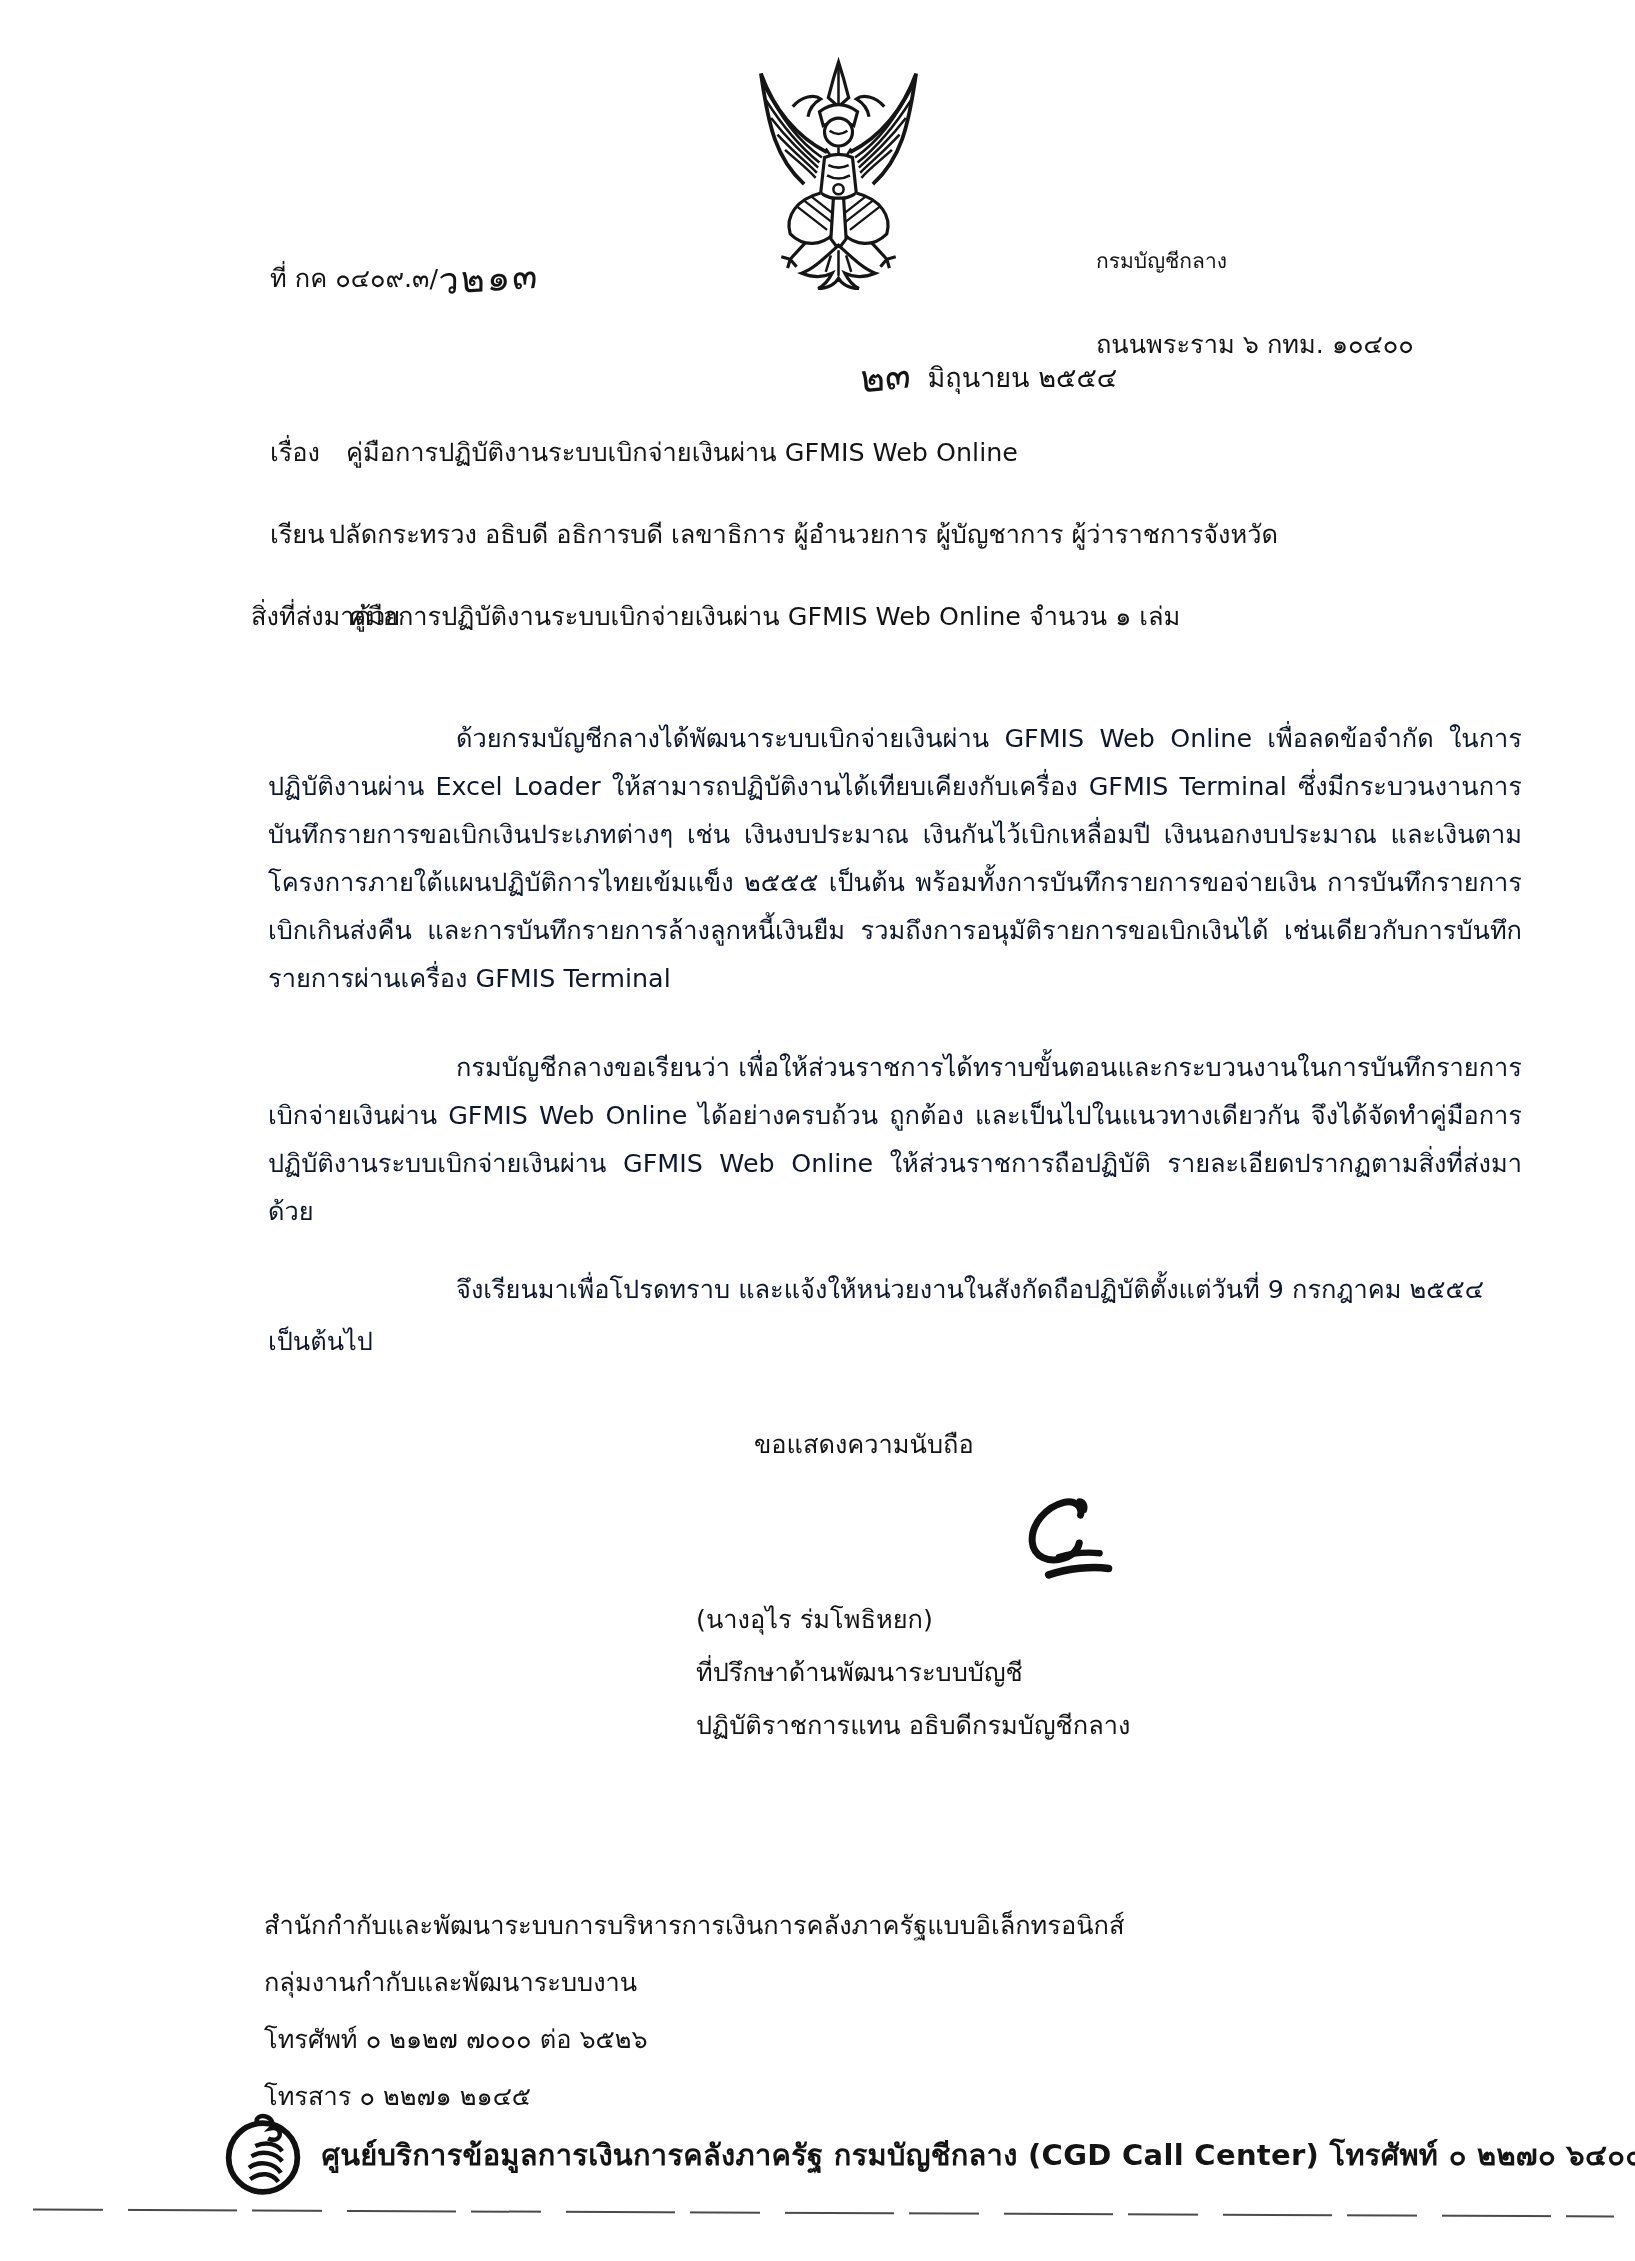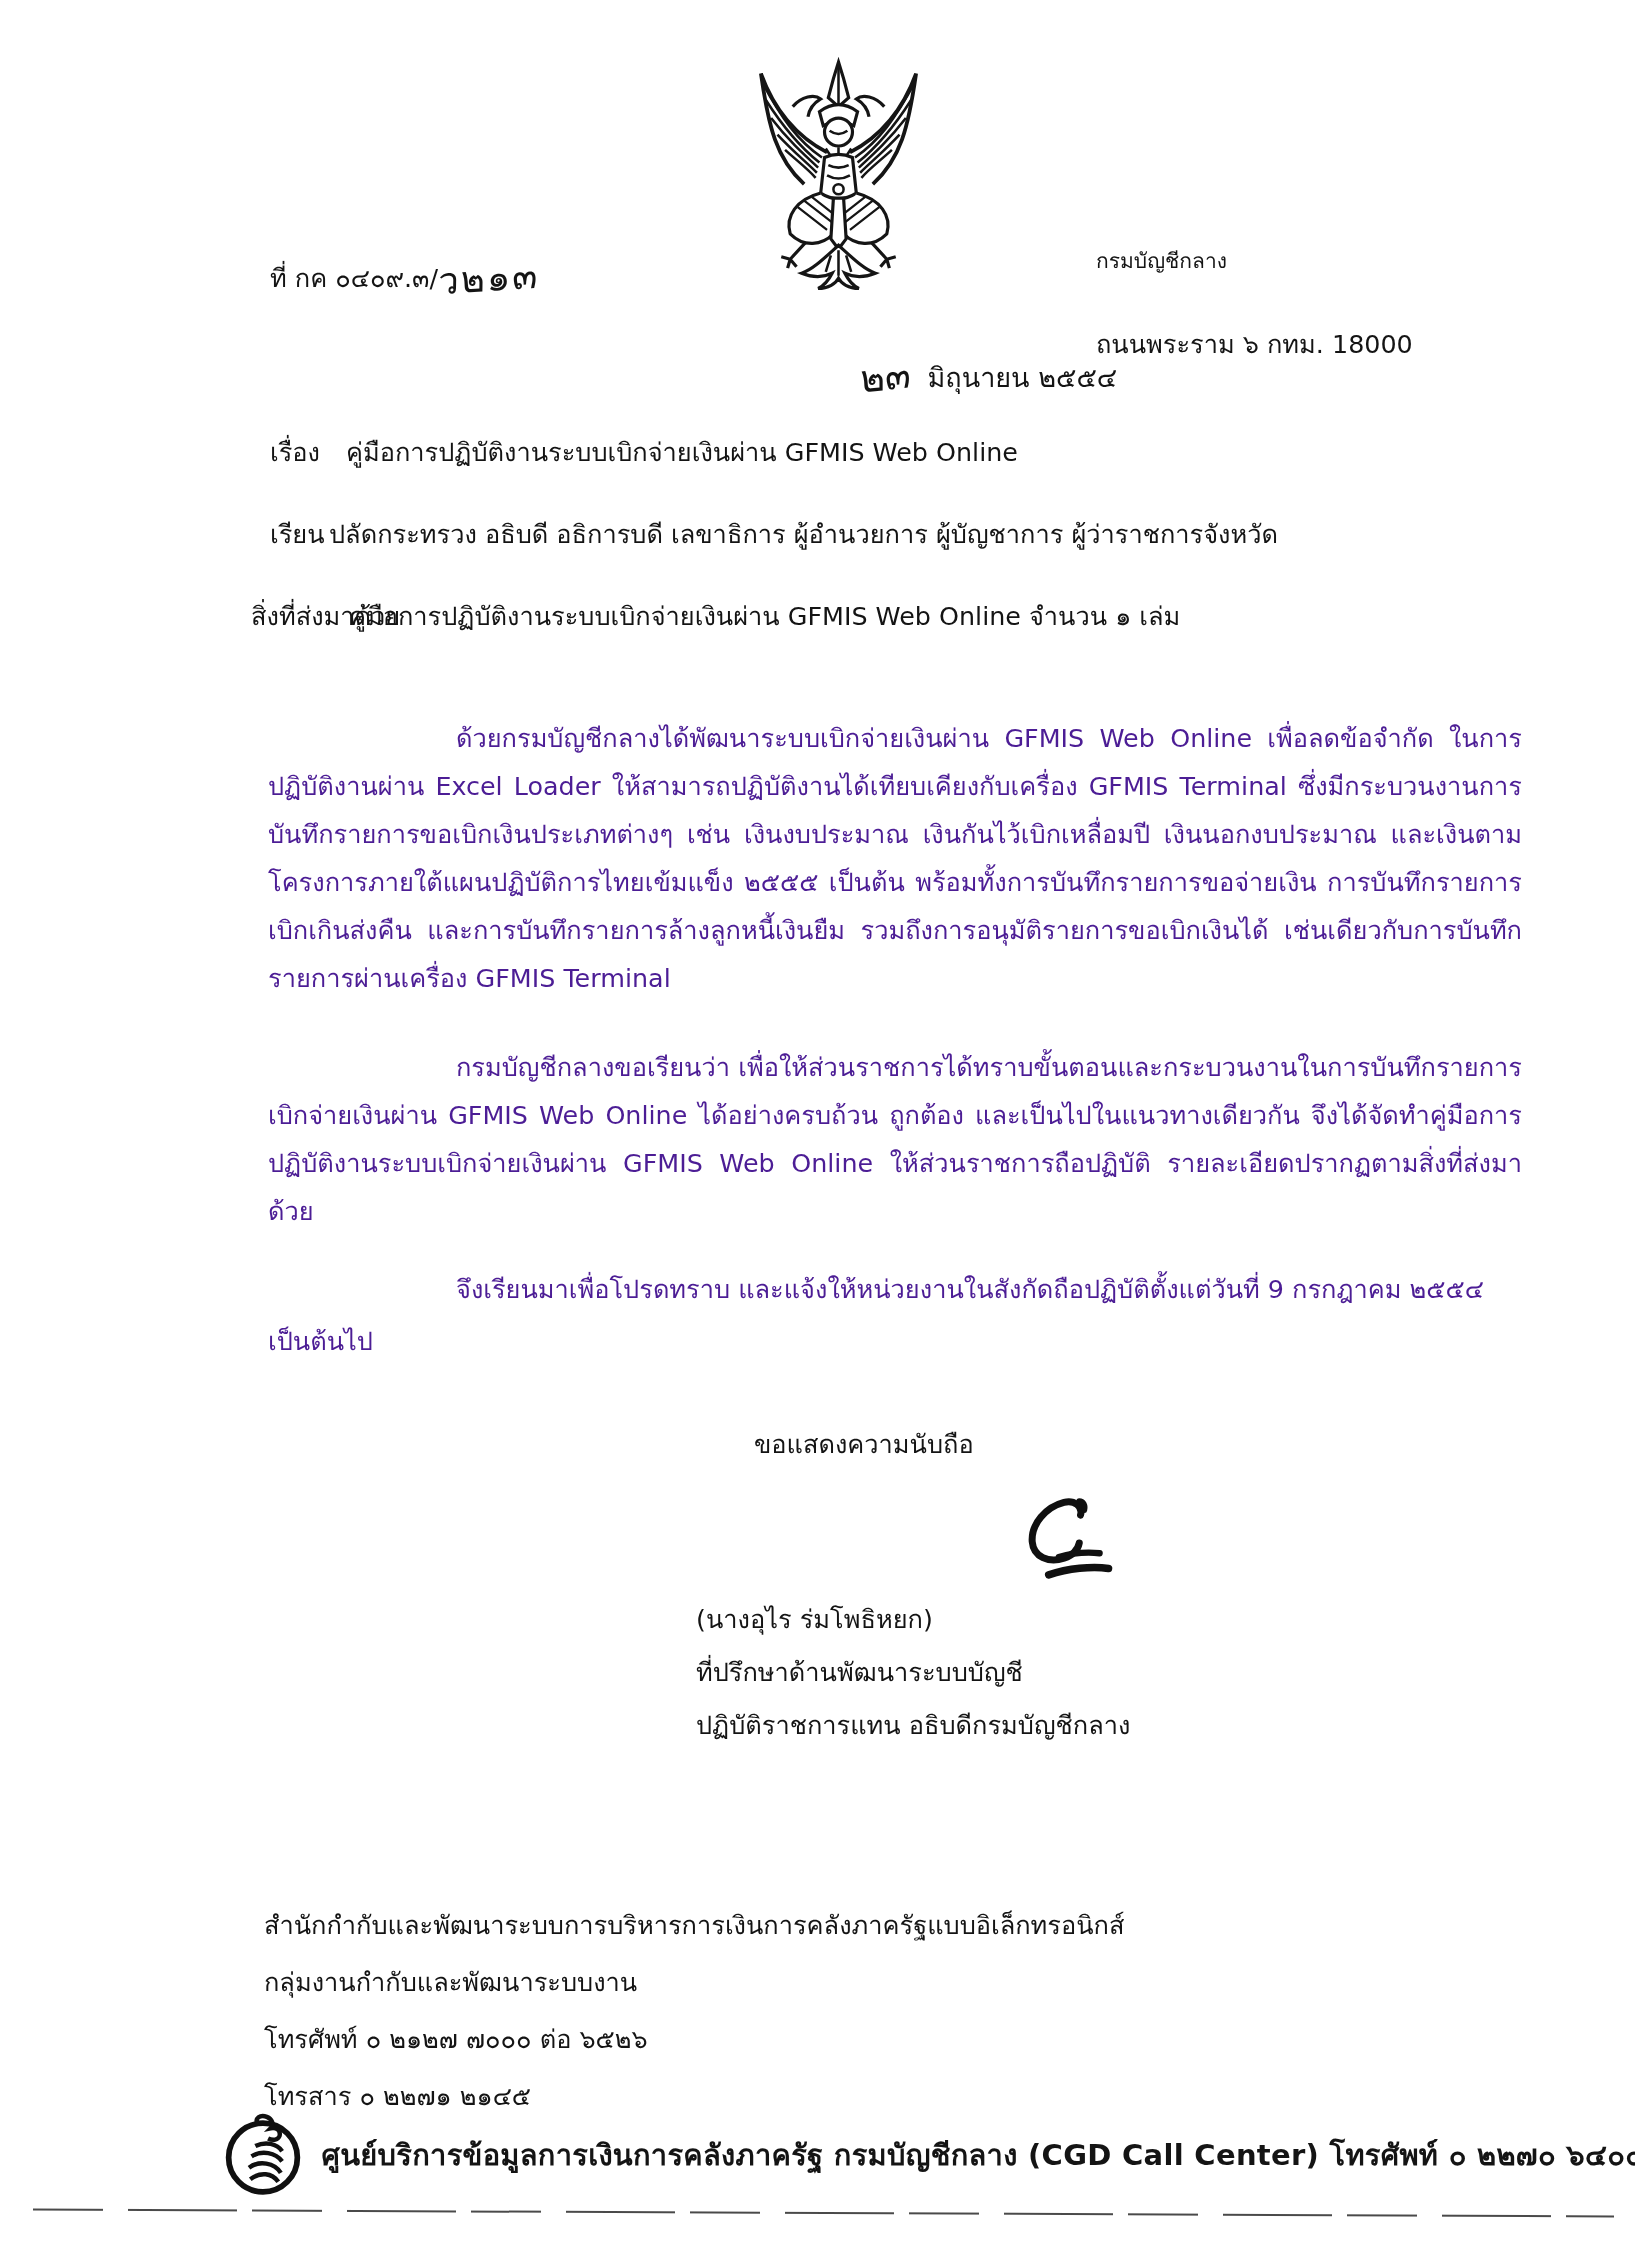--- a/index.html
+++ b/index.html
@@ -23,21 +23,21 @@
   .hand-day{
     display:inline-block;
     font-size:38px;
     transform:rotate(-6deg) skewX(-6deg);
     position:relative;top:2.5px;margin-right:16.5px;
   }
   .para{
     position:absolute;left:268px;width:1254px;
     font-size:25.4px;line-height:48px;
     text-align:justify;text-indent:188px;
-    color:#4c1d95;
+    color:#0f172a;
   }
   .center-block{}
   .contact{font-size:25.4px;line-height:57px;white-space:nowrap;}
   .banner{
     position:absolute;left:221px;top:2113px;
     display:flex;align-items:center;gap:16.5px;
   }
   .banner-text{
     font-size:29px;font-weight:700;white-space:nowrap;
     letter-spacing:0.3px;
@@ -105,21 +105,21 @@
       <path d="M150 296 C128 316 110 334 92 340 C112 348 128 346 140 340 C134 352 126 360 118 364 C134 364 146 356 150 348 C154 356 166 364 182 364 C174 360 166 352 160 340 C172 346 188 348 208 340 C190 334 172 316 150 296 Z" stroke-width="5" fill="#ffffff"></path>
       <path d="M150 304 L150 344 M138 312 L130 338 M162 312 L170 338" stroke-width="4"></path>
     </svg>
   </div>
 
   <div class="abs t" style="left:270px;top:256px;">
     <span>ที่ กค ๐๔๐๙.๓/</span><span class="hand">ว๒๑๓</span>
   </div>
 
   <div class="abs t" style="left:1096px;top:243px;font-size:21px;">กรมบัญชีกลาง</div>
-  <div class="abs t" style="left:1096px;top:326px;">ถนนพระราม ๖ กทม. 18000</div>
+  <div class="abs t" style="left:1096px;top:326px;">ถนนพระราม ๖ กทม. ๑๐๔๐๐</div>
 
   <div class="abs t" style="left:860px;top:356px;font-size:27px;">
     <span class="hand-day">๒๓</span><span>มิถุนายน  ๒๕๕๔</span>
   </div>
 
   <div class="abs t" style="left:270px;top:434px;text-align:center;">เรื่อง</div>
   <div class="abs t" style="left:346px;top:434px;">คู่มือการปฏิบัติงานระบบเบิกจ่ายเงินผ่าน GFMIS Web Online</div>
 
   <div class="abs t" style="left:270px;top:516px;">เรียน</div>
   <div class="abs t" style="left:329px;top:516px;text-align:center;">ปลัดกระทรวง อธิบดี อธิการบดี เลขาธิการ ผู้อำนวยการ ผู้บัญชาการ ผู้ว่าราชการจังหวัด</div>

